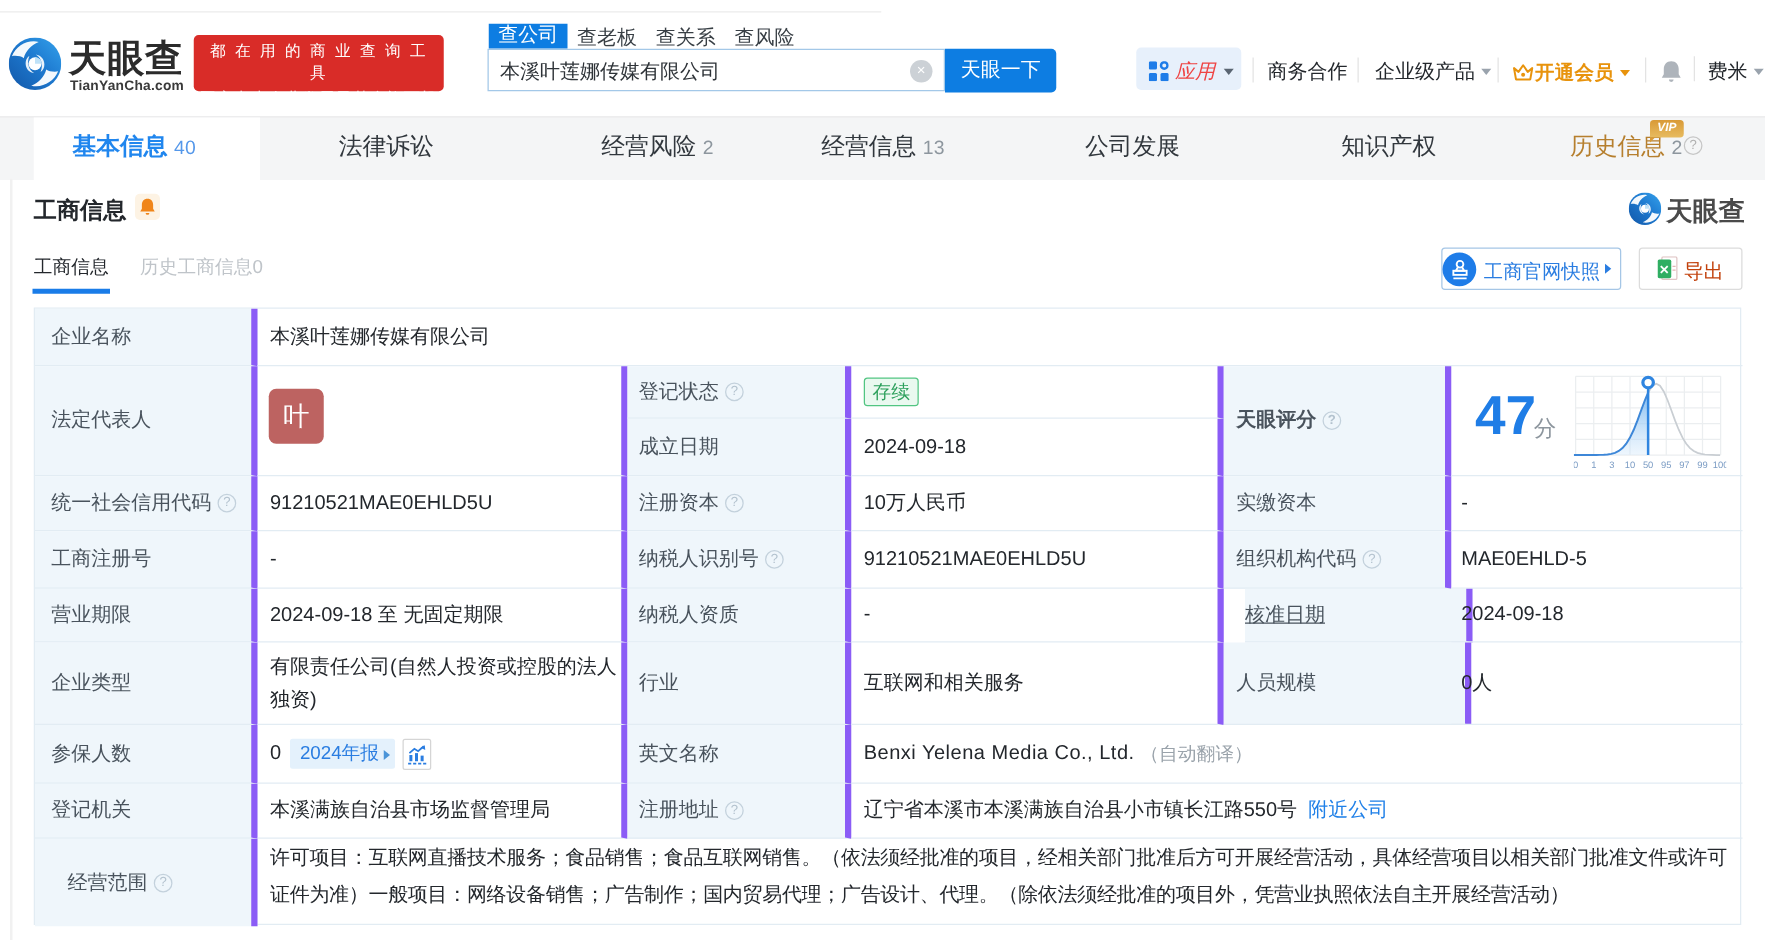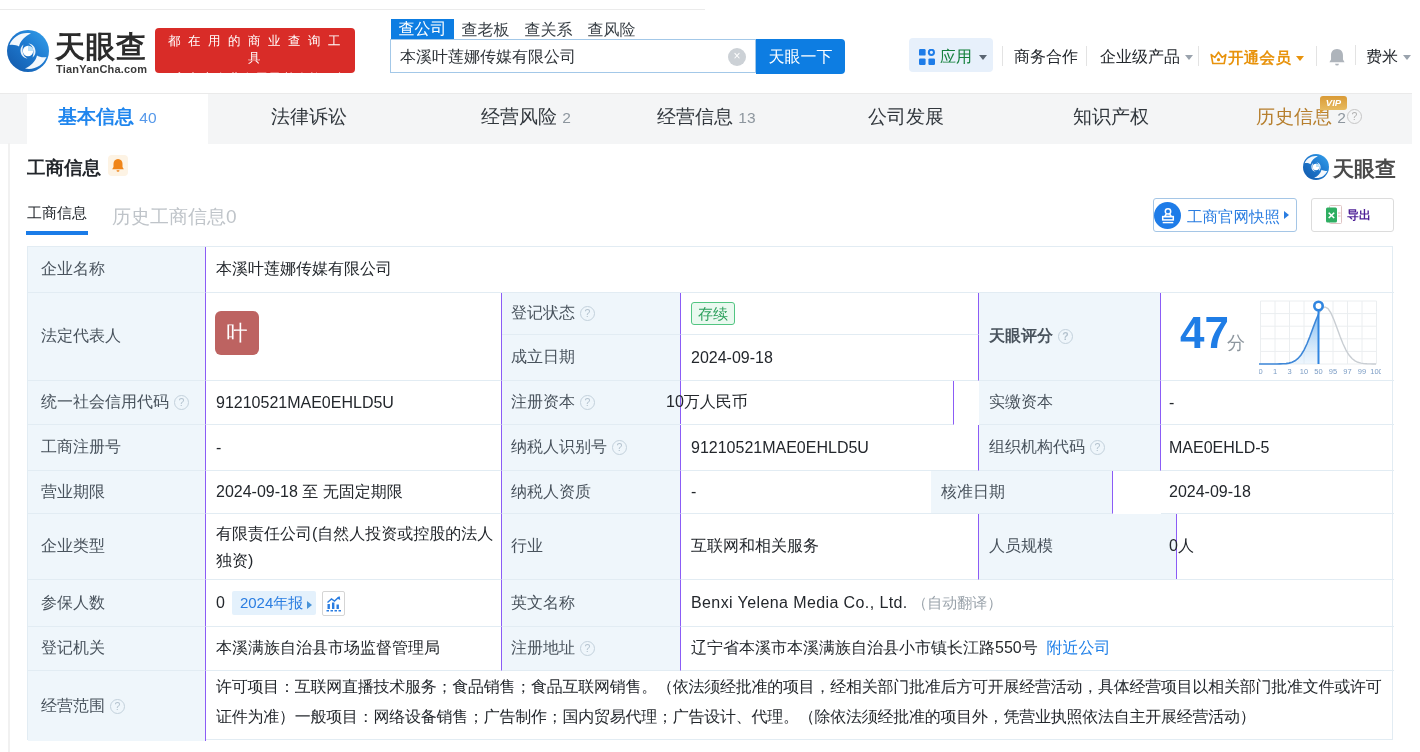--- a/index.html
+++ b/index.html
@@ -3,21 +3,21 @@
 <meta charset="utf-8">
 <style>
 * { margin:0; padding:0; box-sizing:border-box; }
 html,body { width:1420px; height:752px; background:#fff; font-family:"Liberation Sans",sans-serif; overflow:hidden; }
 .abs { position:absolute; }
 body { position:relative; }
 .lbl { color:#49535d; font-size:16px; }
 .val { color:#23272c; font-size:16px; }
 .blue { color:#2080e8; }
 .qm { display:inline-block; width:15px; height:15px; border:1px solid #c3d1dc; border-radius:50%; color:#b3c2ce; font-size:10.5px; line-height:13px; text-align:center; vertical-align:1px; margin-left:5px; }
-.cell { position:absolute; border-right:1px solid #8b5cf6; border-bottom:1px solid #e2ecf3; }
+.cell { position:absolute; border-right:5px solid #8b5cf6; border-bottom:1px solid #e2ecf3; }
 .lcell { background:#eff6fb; }
 .caret { display:inline-block; width:0; height:0; border-left:4.5px solid transparent; border-right:4.5px solid transparent; border-top:5px solid #5a6572; vertical-align:2px; margin-left:5px; }
 </style>
 </head>
 <body>
 
 <div class="abs" style="left:0;top:0;width:1420px;height:93px;background:#fff;"></div>
 <div class="abs" style="left:0;top:9px;width:705px;height:1px;background:#ebebeb;"></div>
 
 <svg class="abs" style="left:7px;top:30px;" width="42" height="42" viewBox="0 0 42 42">
@@ -54,21 +54,21 @@
 <div class="abs" style="left:728px;top:48px;width:18px;height:18px;border-radius:50%;background:#ccd1d6;color:#fff;font-size:12px;text-align:center;line-height:17px;">×</div>
 <div class="abs" style="left:756px;top:39px;width:89px;height:35px;background:#0d7de2;border-radius:0 4px 4px 0;color:#fff;font-size:16px;text-align:center;line-height:35px;">天眼一下</div>
 
 <div class="abs" style="left:909px;top:38px;width:84px;height:34px;background:#e7f0fb;border-radius:4px;"></div>
 <svg class="abs" style="left:919px;top:49px;" width="16" height="16" viewBox="0 0 16 16">
   <rect x="0" y="0" width="6.6" height="6.6" rx="1.2" fill="#1e7ce8"></rect>
   <circle cx="12.4" cy="3.3" r="2.6" fill="none" stroke="#1e7ce8" stroke-width="2"></circle>
   <rect x="0" y="9.4" width="6.6" height="6.6" rx="1.2" fill="#1e7ce8"></rect>
   <rect x="9.4" y="9.4" width="6.6" height="6.6" rx="1.2" fill="#1e7ce8"></rect>
 </svg>
-<div class="abs" style="left:940px;top:47px;font-size:16px;color:#15803d;">应用<span class="caret" style="margin-left:7px;"></span></div>
+<div class="abs" style="left:940px;top:47px;font-size:16px;color:#ef4444;font-style:italic;">应用<span class="caret" style="margin-left:7px;"></span></div>
 <div class="abs" style="left:1002px;top:46px;width:1px;height:20px;background:#e3e3e3;"></div>
 <div class="abs" style="left:1014px;top:47px;font-size:16px;color:#23272c;">商务合作</div>
 <div class="abs" style="left:1086px;top:46px;width:1px;height:20px;background:#e3e3e3;"></div>
 <div class="abs" style="left:1198px;top:46px;width:1px;height:20px;background:#e3e3e3;"></div>
 <div class="abs" style="left:1316px;top:46px;width:1px;height:20px;background:#e3e3e3;"></div>
 <div class="abs" style="left:1100px;top:47px;font-size:16px;color:#23272c;">企业级产品<span class="caret" style="border-top-color:#9aa3ad;"></span></div>
 <svg class="abs" style="left:1210px;top:51px;" width="17" height="15" viewBox="0 0 17 15">
   <path d="M1.2 3.5 L4.8 6.5 L8.5 1.2 L12.2 6.5 L15.8 3.5 L14.2 12.5 L2.8 12.5 Z" fill="none" stroke="#e8930c" stroke-width="1.6" stroke-linejoin="round"></path>
   <circle cx="8.5" cy="8.7" r="1.6" fill="#e8930c"></circle>
 </svg>
@@ -112,42 +112,42 @@
   <path d="M2.5,15 C6,6.5 15,1.5 24,3.5 C18,6 13.5,10.5 12,16.5 C10,15 5.5,14.2 2.5,15 Z" fill="#fff" opacity="0.95"></path>
   <path d="M39.5,27 C36,35.5 27,40.5 18,38.5 C24,36 28.5,31.5 30,25.5 C32,27 36.5,27.8 39.5,27 Z" fill="#fff" opacity="0.95"></path>
   <path d="M21.5,13.5 C25.5,14 28.5,17 28.5,21.5 C28.5,24 27.5,26 25.5,27.5 C28,21 25.5,15.5 21.5,13.5 Z" fill="#fff" opacity="0.9"></path>
   <path d="M20.5,28.5 C16.5,28 13.5,25 13.5,20.5 C13.5,18 14.5,16 16.5,14.5 C14,21 16.5,26.5 20.5,28.5 Z" fill="#fff" opacity="0.9"></path>
   <circle cx="21" cy="21" r="5.2" fill="#fff"></circle>
   <path d="M21,15.8 A5.2,5.2 0 0 1 26.2,21 L21,21 Z" fill="#bfe2f8"></path>
 </svg>
 <div class="abs" style="left:1333px;top:155px;font-size:21px;font-weight:bold;color:#4a4a4a;">天眼查</div>
 
 <div class="abs" style="left:27px;top:204px;font-size:15px;color:#23272c;">工商信息</div>
-<div class="abs" style="left:112px;top:204px;font-size:19px;color:#bfc4c9;">历史工商信息0</div>
+<div class="abs" style="left:112px;top:204px;font-size:15px;color:#bfc4c9;">历史工商信息0</div>
 <div class="abs" style="left:26px;top:231px;width:62px;height:3.5px;background:#1a7ce8;"></div>
 
 <div class="abs" style="left:1153px;top:198px;width:144px;height:34px;border:1px solid #a5c6e6;border-radius:3px;background:#fff;"></div>
 <div class="abs" style="left:1154px;top:202px;width:27px;height:27px;border-radius:50%;background:#1e7ce8;"></div>
 <svg class="abs" style="left:1160px;top:207px;" width="16" height="17" viewBox="0 0 16 17">
   <circle cx="8" cy="4.4" r="2.7" fill="none" stroke="#fff" stroke-width="1.5"></circle>
   <path d="M6.3,6.8 L4.7,9.6 L11.3,9.6 L9.7,6.8" fill="none" stroke="#fff" stroke-width="1.5"></path>
   <rect x="2.7" y="9.6" width="10.6" height="3.3" fill="none" stroke="#fff" stroke-width="1.5"></rect>
   <line x1="2.7" y1="15.6" x2="13.3" y2="15.6" stroke="#fff" stroke-width="1.4"></line>
 </svg>
 <div class="abs" style="left:1187px;top:207px;font-size:15.5px;color:#2a7de1;">工商官网快照</div>
 <div class="abs" style="left:1284px;top:211px;width:0;height:0;border-top:4.5px solid transparent;border-bottom:4.5px solid transparent;border-left:5.5px solid #2a7de1;"></div>
 <div class="abs" style="left:1311px;top:198px;width:83px;height:34px;border:1px solid #dcdcdc;border-radius:3px;background:#fff;"></div>
 <svg class="abs" style="left:1326px;top:205px;" width="17" height="19" viewBox="0 0 17 19">
   <rect x="3.5" y="0.5" width="12" height="18" rx="1" fill="#fff" stroke="#dfc4c4" stroke-width="1"></rect>
   <line x1="12" y1="8" x2="14.5" y2="8" stroke="#e4b6b6" stroke-width="1"></line>
   <line x1="12" y1="11" x2="14.5" y2="11" stroke="#e4b6b6" stroke-width="1"></line>
   <rect x="0" y="2.5" width="11" height="15" rx="1.5" fill="#2fae62"></rect>
   <text x="5.5" y="14" font-size="10" fill="#fff" text-anchor="middle" font-weight="bold">✕</text>
 </svg>
-<div class="abs" style="left:1347px;top:207px;font-size:12px;color:#4c1d95;font-weight:bold;">导出</div>
+<div class="abs" style="left:1347px;top:207px;font-size:16px;color:#c2410c;">导出</div>
 
 <div class="abs" style="left:27px;top:246px;width:1366px;height:494px;border:1px solid #e2ecf3;">
 <div style="position:relative;width:100%;height:100%;">
 
   <div class="cell lcell lbl" style="left:0;top:0;width:178px;height:46px;display:flex;align-items:center;padding-left:13px;">企业名称</div>
   <div class="cell val" style="left:178px;top:0;width:1188px;height:46px;display:flex;align-items:center;padding-left:10px;border-right:none;">本溪叶莲娜传媒有限公司</div>
 
   <div class="cell lcell lbl" style="left:0;top:46px;width:178px;height:88px;display:flex;align-items:center;padding-left:13px;">法定代表人</div>
   <div class="cell val" style="left:178px;top:46px;width:296px;height:88px;">
     <div class="abs" style="left:9px;top:18px;width:44px;height:44px;border-radius:6px;background:#bd6361;color:#fff;font-size:21px;display:flex;align-items:center;justify-content:center;">叶</div>
@@ -201,36 +201,36 @@
             <text x="88.5" y="75">97</text>
             <text x="103" y="75">99</text>
             <text x="117.5" y="75">100</text>
       </g>
     </svg>
   </div>
 
   <div class="cell lcell lbl" style="left:0;top:134px;width:178px;height:44px;display:flex;align-items:center;padding-left:13px;">统一社会信用代码<span class="qm">?</span></div>
   <div class="cell val" style="left:178px;top:134px;width:296px;height:44px;display:flex;align-items:center;padding-left:10px;">91210521MAE0EHLD5U</div>
   <div class="cell lcell lbl" style="left:474px;top:134px;width:179px;height:44px;display:flex;align-items:center;padding-left:9px;">注册资本<span class="qm">?</span></div>
-  <div class="cell val" style="left:628px;top:134px;width:298px;height:44px;display:flex;align-items:center;padding-left:10px;">10万人民币</div>
+  <div class="cell val" style="left:653px;top:134px;width:298px;height:44px;display:flex;align-items:center;padding-left:10px;">10万人民币</div>
   <div class="cell lcell lbl" style="left:951px;top:134px;width:182px;height:44px;display:flex;align-items:center;padding-left:10px;">实缴资本</div>
   <div class="cell val" style="left:1133px;top:134px;width:233px;height:44px;display:flex;align-items:center;padding-left:8px;border-right:none;">-</div>
 
   <div class="cell lcell lbl" style="left:0;top:178px;width:178px;height:46px;display:flex;align-items:center;padding-left:13px;">工商注册号</div>
   <div class="cell val" style="left:178px;top:178px;width:296px;height:46px;display:flex;align-items:center;padding-left:10px;">-</div>
   <div class="cell lcell lbl" style="left:474px;top:178px;width:179px;height:46px;display:flex;align-items:center;padding-left:9px;">纳税人识别号<span class="qm">?</span></div>
   <div class="cell val" style="left:653px;top:178px;width:298px;height:46px;display:flex;align-items:center;padding-left:10px;">91210521MAE0EHLD5U</div>
   <div class="cell lcell lbl" style="left:951px;top:178px;width:182px;height:46px;display:flex;align-items:center;padding-left:10px;">组织机构代码<span class="qm">?</span></div>
   <div class="cell val" style="left:1133px;top:178px;width:233px;height:46px;display:flex;align-items:center;padding-left:8px;border-right:none;">MAE0EHLD-5</div>
 
   <div class="cell lcell lbl" style="left:0;top:224px;width:178px;height:43px;display:flex;align-items:center;padding-left:13px;">营业期限</div>
   <div class="cell val" style="left:178px;top:224px;width:296px;height:43px;display:flex;align-items:center;padding-left:10px;">2024-09-18 至 无固定期限</div>
   <div class="cell lcell lbl" style="left:474px;top:224px;width:179px;height:43px;display:flex;align-items:center;padding-left:9px;">纳税人资质</div>
   <div class="cell val" style="left:653px;top:224px;width:298px;height:43px;display:flex;align-items:center;padding-left:10px;">-</div>
-  <div class="cell lcell lbl" style="left:903px;top:224px;width:182px;height:43px;display:flex;align-items:center;padding-left:10px;">核准日期</div>
+  <div class="cell lcell lbl" style="left:968px;top:224px;width:182px;height:43px;display:flex;align-items:center;padding-left:0;text-decoration:underline;">核准日期</div>
   <div class="cell val" style="left:1133px;top:224px;width:233px;height:43px;display:flex;align-items:center;padding-left:8px;border-right:none;">2024-09-18</div>
 
   <div class="cell lcell lbl" style="left:0;top:267px;width:178px;height:66px;display:flex;align-items:center;padding-left:13px;">企业类型</div>
   <div class="cell val" style="left:178px;top:267px;width:296px;height:66px;display:flex;align-items:center;padding-left:10px;">
         <span style="line-height:27px;">有限责任公司(自然人投资或控股的法人<br>独资)</span>
       </div>
   <div class="cell lcell lbl" style="left:474px;top:267px;width:179px;height:66px;display:flex;align-items:center;padding-left:9px;">行业</div>
   <div class="cell val" style="left:653px;top:267px;width:298px;height:66px;display:flex;align-items:center;padding-left:10px;">互联网和相关服务</div>
   <div class="cell lcell lbl" style="left:951px;top:267px;width:198px;height:66px;display:flex;align-items:center;padding-left:10px;">人员规模</div>
   <div class="cell val" style="left:1133px;top:267px;width:233px;height:66px;display:flex;align-items:center;padding-left:8px;border-right:none;">0人</div>
@@ -245,21 +245,21 @@
             <line x1="0.5" y1="15.8" x2="15" y2="15.8" stroke="#2a7de1" stroke-width="1.4" stroke-dasharray="2.5,1.5"></line>
           </svg></span></div>
   <div class="cell lcell lbl" style="left:474px;top:333px;width:179px;height:47px;display:flex;align-items:center;padding-left:9px;">英文名称</div>
   <div class="cell val" style="left:653px;top:333px;width:713px;height:47px;display:flex;align-items:center;padding-left:10px;border-right:none;"><span style="letter-spacing:0.4px;">Benxi Yelena Media Co., Ltd.</span>&nbsp;<span style="color:#9aa3ab;font-size:15px;">（自动翻译）</span></div>
 
   <div class="cell lcell lbl" style="left:0;top:380px;width:178px;height:44px;display:flex;align-items:center;padding-left:13px;">登记机关</div>
   <div class="cell val" style="left:178px;top:380px;width:296px;height:44px;display:flex;align-items:center;padding-left:10px;">本溪满族自治县市场监督管理局</div>
   <div class="cell lcell lbl" style="left:474px;top:380px;width:179px;height:44px;display:flex;align-items:center;padding-left:9px;">注册地址<span class="qm">?</span></div>
   <div class="cell val" style="left:653px;top:380px;width:713px;height:44px;display:flex;align-items:center;padding-left:10px;border-right:none;">辽宁省本溪市本溪满族自治县小市镇长江路550号&nbsp;&nbsp;<span class="blue">附近公司</span></div>
 
-  <div class="cell lcell lbl" style="left:0;top:424px;width:178px;height:70px;display:flex;align-items:center;padding-left:13px;border-bottom:none;">经营范围<span class="qm">?</span></div>
+  <div class="cell lcell lbl" style="left:0;top:424px;width:178px;height:70px;display:flex;align-items:center;padding-left:26px;border-bottom:none;">经营范围<span class="qm">?</span></div>
   <div class="cell val" style="left:178px;top:424px;width:1188px;height:70px;padding-left:10px;border-right:none;border-bottom:none;">
         <span style="display:block;margin-top:1px;font-size:16px;letter-spacing:-0.25px;line-height:30px;">许可项目：互联网直播技术服务；食品销售；食品互联网销售。（依法须经批准的项目，经相关部门批准后方可开展经营活动，具体经营项目以相关部门批准文件或许可<br>证件为准）一般项目：网络设备销售；广告制作；国内贸易代理；广告设计、代理。（除依法须经批准的项目外，凭营业执照依法自主开展经营活动）</span>
       </div>
 
 </div>
 </div>
 
 <div class="abs" style="left:8px;top:143px;width:2px;height:609px;background:#f1f1f1;"></div>
 
 </body></html>

